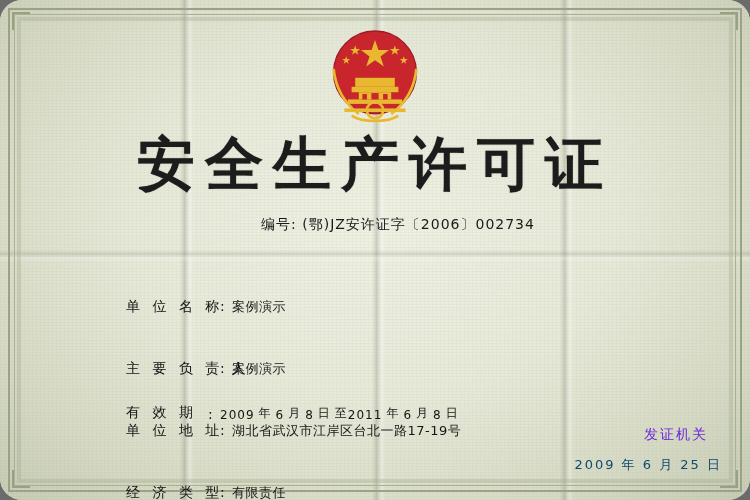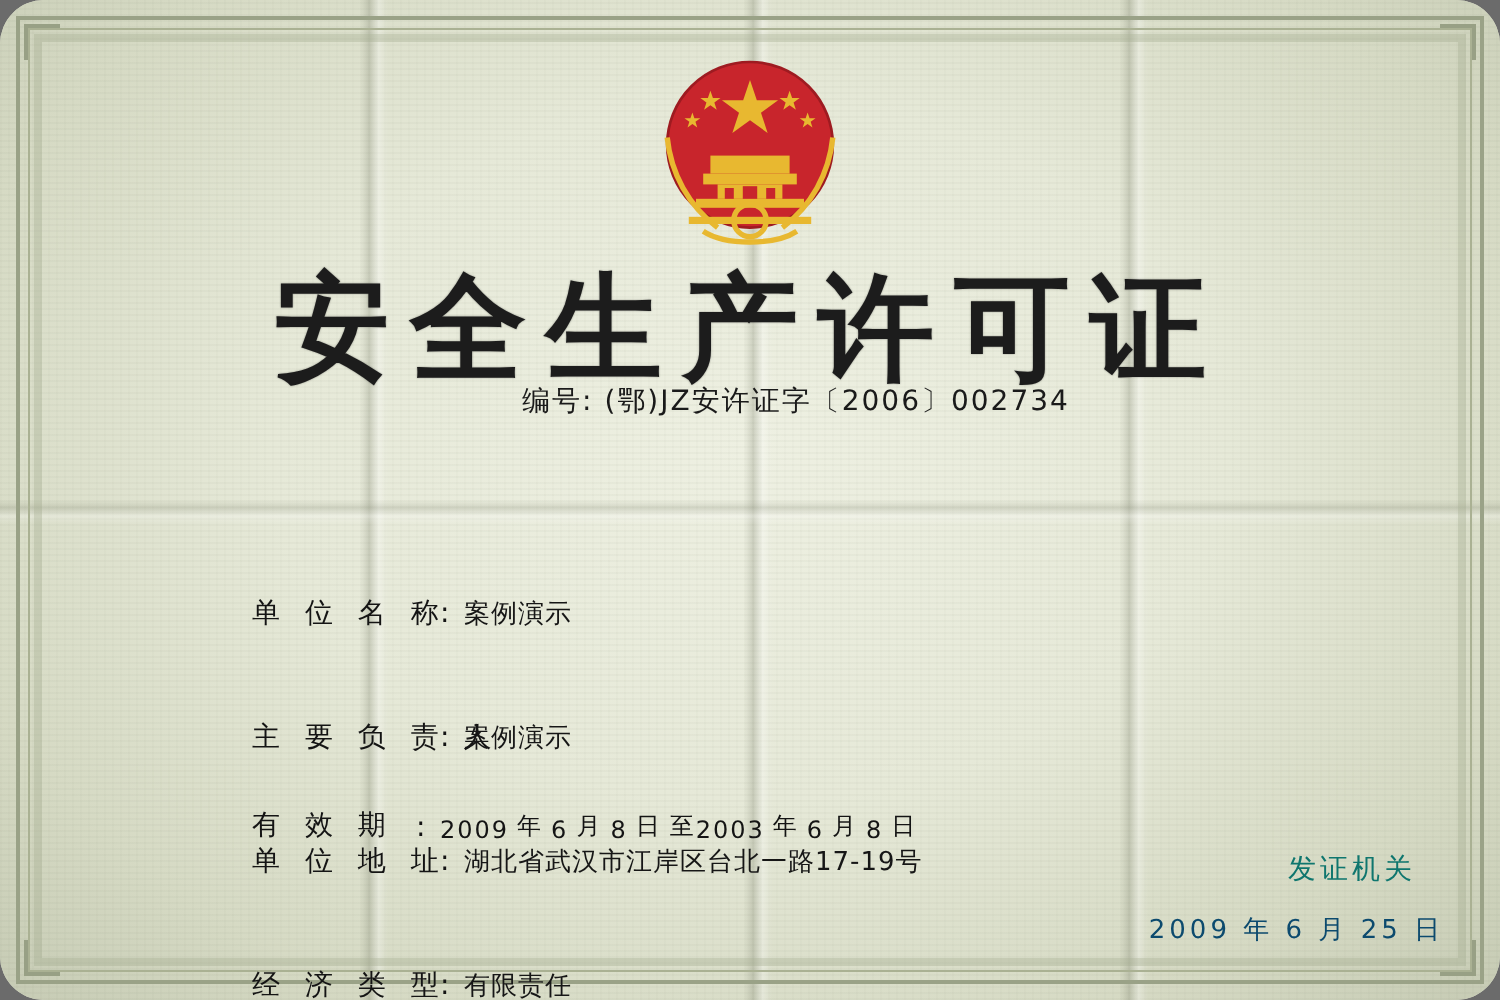--- a/index.html
+++ b/index.html
@@ -90,21 +90,21 @@
     font-family: "DejaVu Serif", "Liberation Serif", serif;
     font-weight: bold;
     font-size: 58px;
     letter-spacing: 10px;
     color: #1c1c1c;
     text-shadow: 0 0 1px rgba(0,0,0,0.4);
   }
   .certno {
     position: absolute;
     left: 0; right: 0;
-    top: 192px;
+    top: 216px;
     text-align: center;
     font-size: 14px;
     color: #1a1a1a;
     letter-spacing: 1px;
     padding-left: 46px;
   }
   .fields {
     position: absolute;
     left: 126px;
     top: 262px;
@@ -143,21 +143,21 @@
     white-space: nowrap;
   }
   .validity .f-label { width: 82px; letter-spacing: 4px; }
   .validity .seg { font-size: 12px; letter-spacing: 1px; }
   .issuer {
     position: absolute;
     right: 42px;
     top: 426px;
     font-size: 14px;
     letter-spacing: 2px;
-    color: #0f766e;
+    color: #6d28d9;
   }
   .issue-date {
     position: absolute;
     right: 28px;
     top: 456px;
     font-size: 13px;
     letter-spacing: 2px;
     color: #0c4a6e;
   }
   .stamp-wrap {
@@ -256,21 +256,21 @@
   <div class="validity">
     <span class="f-label">有 效 期</span>
     <span class="f-colon">:</span>
     <span class="seg">2009</span>
     <span class="seg" style="margin:0 4px">年</span>
     <span class="seg">6</span>
     <span class="seg" style="margin:0 4px">月</span>
     <span class="seg">8</span>
     <span class="seg" style="margin:0 4px">日</span>
     <span class="seg">至</span>
-    <span class="seg">2003</span>
+    <span class="seg">2011</span>
     <span class="seg" style="margin:0 4px">年</span>
     <span class="seg">6</span>
     <span class="seg" style="margin:0 4px">月</span>
     <span class="seg">8</span>
     <span class="seg" style="margin:0 4px">日</span>
   </div>
 
   <div class="issuer">发证机关</div>
 
   <div class="stamp-wrap">

